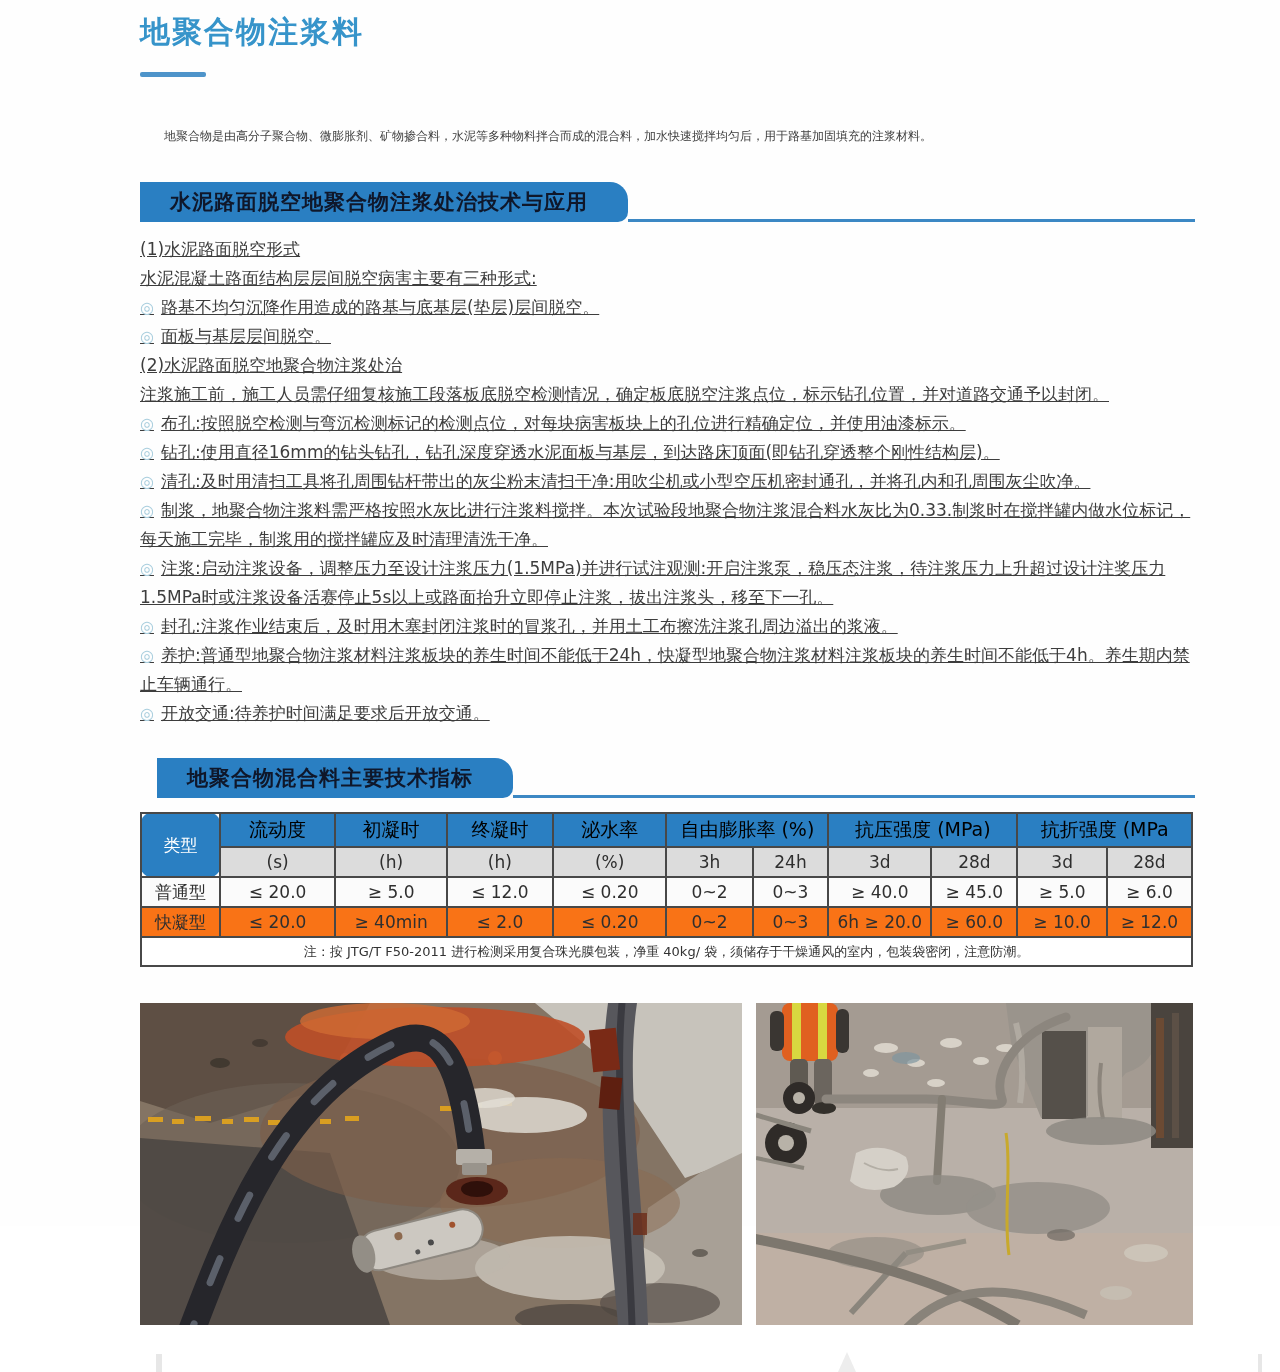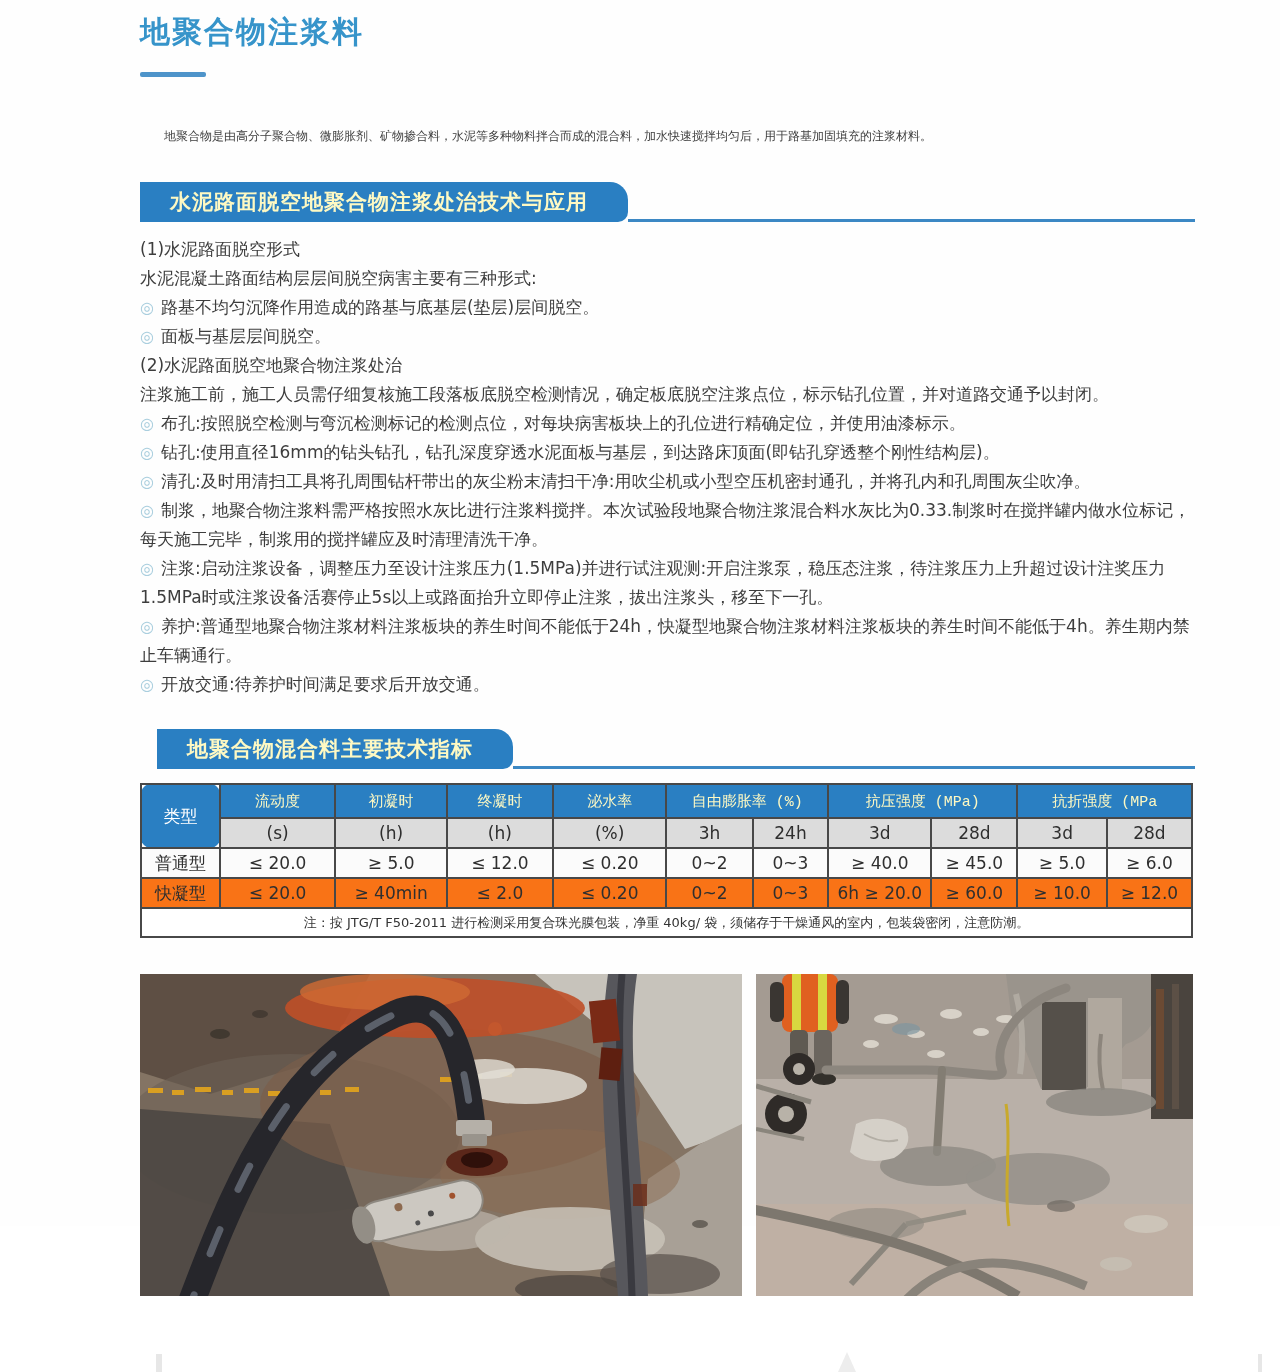--- a/index.html
+++ b/index.html
@@ -24,38 +24,38 @@
   }
   .title-underline{
     margin-top:19px;width:66px;height:5px;background:#4e94ca;border-radius:2px;
   }
   .intro{
     margin-top:44px;font-size:12px;line-height:30px;text-indent:2em;color:#3d3d3d;
   }
 
   .banner-row{display:flex;align-items:flex-end;margin-top:31px;}
   .banner{
-    height:40px;line-height:40px;background:var(--accent_blue);color:#fef9c3;
+    height:40px;line-height:40px;background:var(--accent_blue);color:#0f172a;
     font-size:21px;font-weight:bold;letter-spacing:1px;
     padding:0 40px 0 30px;border-radius:0 18px 10px 0;white-space:nowrap;
   }
   .banner-line{flex:1;height:3px;background:var(--banner_line_blue);}
 
   .lines{margin-top:13px;font-size:17px;line-height:29px;color:#3d3d3d;}
-  .lines p{margin:0;}
+  .lines p{margin:0;text-decoration:underline;}
   .ring{color:var(--bullet_blue);margin-right:7px;font-size:16px;}
 
   .spec-table{
     margin-top:14px;width:1053px;border-collapse:collapse;table-layout:fixed;
   }
   .spec-table th,.spec-table td{
     border:2px solid #484848;text-align:center;vertical-align:middle;
     padding:0;font-weight:normal;overflow:hidden;white-space:nowrap;
   }
-  .th-blue{background:var(--accent_blue);color:#fef9c3;height:34px;font-size:15px;font-family:Liberation Mono, monospace;}
+  .th-blue{background:var(--accent_blue);color:#000000;height:34px;font-size:19px;}
   .th-corner{background:var(--accent_blue);color:#ffffff;font-size:17px;border-radius:10px;}
   .th-sub{background:#dcdcdc;color:#2e2e2e;height:30px;font-size:17px;}
   .spec-table tbody td{height:30px;font-size:17px;color:#2f2f2f;background:#fbfbfb;}
   .spec-table tr.alt td{background:#f97316;}
   .spec-table td.note-cell{height:29px;font-size:13px;background:#ffffff;color:#333;}
 
   .c0{width:7.5%}.c1{width:11%}.c2{width:10.6%}.c3{width:10.1%}.c4{width:10.8%}
   .c5{width:8.2%}.c6{width:7.2%}.c7{width:9.8%}.c8{width:8.2%}.c9{width:8.5%}.c10{width:8.1%}
 
   .photos{margin-top:36px;display:flex;gap:14px;}
@@ -93,20 +93,21 @@
         <p>水泥混凝土路面结构层层间脱空病害主要有三种形式:</p>
         <p><span class="ring">◎</span>路基不均匀沉降作用造成的路基与底基层(垫层)层间脱空。</p>
         <p><span class="ring">◎</span>面板与基层层间脱空。</p>
         <p>(2)水泥路面脱空地聚合物注浆处治</p>
         <p>注浆施工前，施工人员需仔细复核施工段落板底脱空检测情况，确定板底脱空注浆点位，标示钻孔位置，并对道路交通予以封闭。</p>
         <p><span class="ring">◎</span>布孔:按照脱空检测与弯沉检测标记的检测点位，对每块病害板块上的孔位进行精确定位，并使用油漆标示。</p>
         <p><span class="ring">◎</span>钻孔:使用直径16mm的钻头钻孔，钻孔深度穿透水泥面板与基层，到达路床顶面(即钻孔穿透整个刚性结构层)。</p>
         <p><span class="ring">◎</span>清孔:及时用清扫工具将孔周围钻杆带出的灰尘粉末清扫干净:用吹尘机或小型空压机密封通孔，并将孔内和孔周围灰尘吹净。</p>
         <p><span class="ring">◎</span>制浆，地聚合物注浆料需严格按照水灰比进行注浆料搅拌。本次试验段地聚合物注浆混合料水灰比为0.33.制浆时在搅拌罐内做水位标记，每天施工完毕，制浆用的搅拌罐应及时清理清洗干净。</p>
         <p><span class="ring">◎</span>注浆:启动注浆设备，调整压力至设计注浆压力(1.5MPa)并进行试注观测:开启注浆泵，稳压态注浆，待注浆压力上升超过设计注奖压力1.5MPa时或注浆设备活赛停止5s以上或路面抬升立即停止注浆，拔出注浆头，移至下一孔。</p>
+        <p><span class="ring">◎</span>封孔:注浆作业结束后，及时用木塞封闭注浆时的冒浆孔，并用土工布擦洗注浆孔周边溢出的浆液。</p>
         <p><span class="ring">◎</span>养护:普通型地聚合物注浆材料注浆板块的养生时间不能低于24h，快凝型地聚合物注浆材料注浆板块的养生时间不能低于4h。养生期内禁止车辆通行。</p>
         <p><span class="ring">◎</span>开放交通:待养护时间满足要求后开放交通。</p>
       </div>
 
     <div class="banner-row" style="margin-top:30px;padding-left:17px;">
       <div class="banner">地聚合物混合料主要技术指标</div>
       <div class="banner-line"></div>
     </div>
 
     <table class="spec-table">

